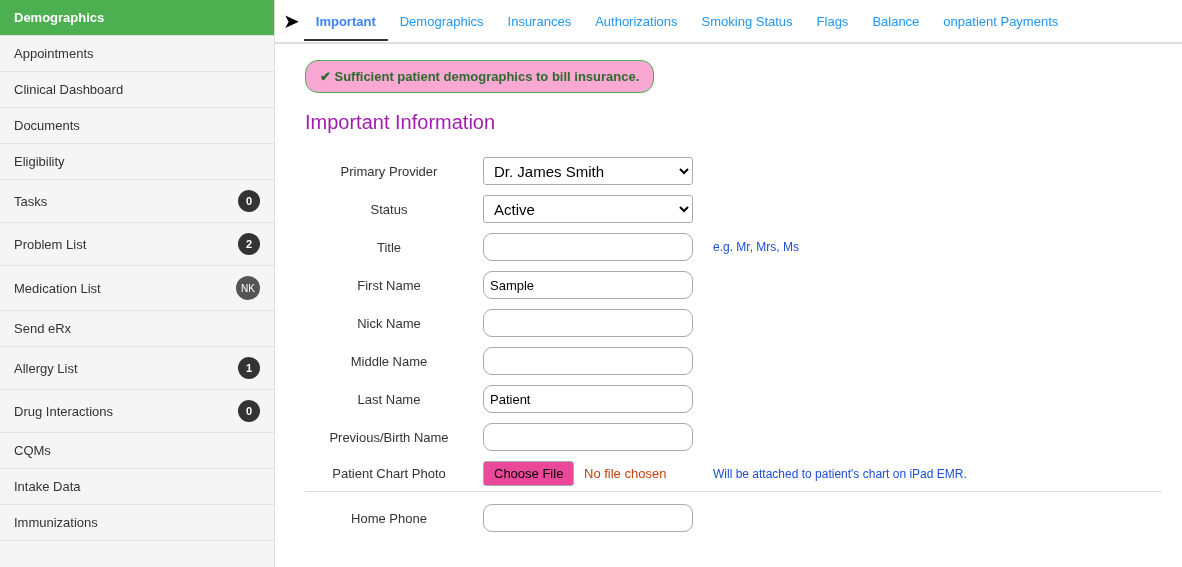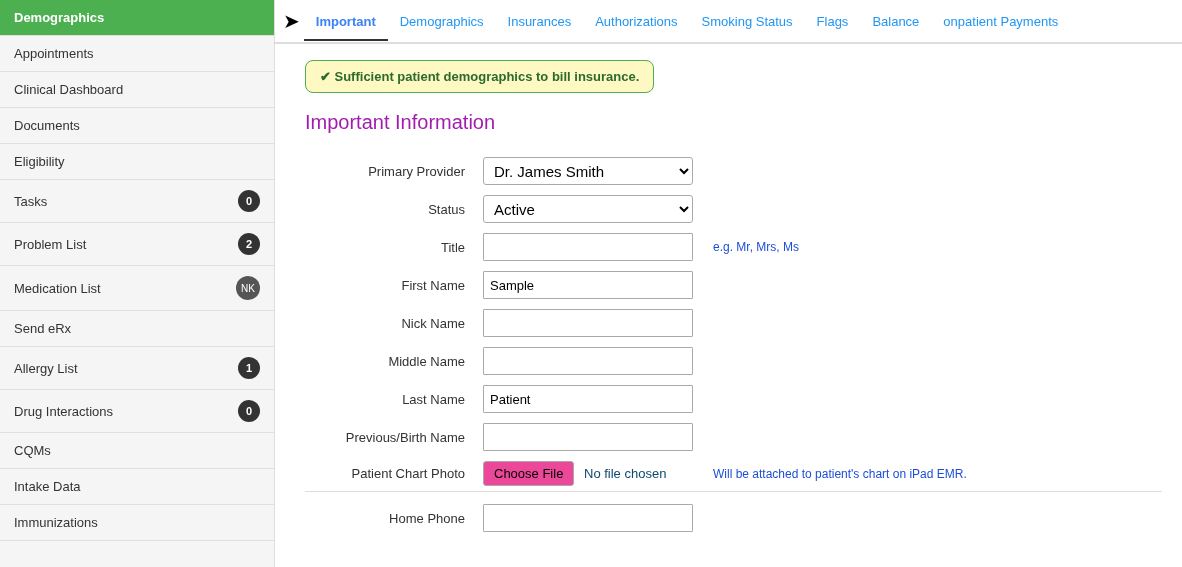--- a/index.html
+++ b/index.html
@@ -93,25 +93,25 @@
 
     
     #content {
       flex: 1;
       overflow-y: auto;
       padding: 16px 20px 16px 30px;
     }
 
     
     .success-banner {
-      background: #fef9c3;
+      background: #f9a8d4;
       border: 1px solid #4caf50;
       color: #2d6a2d;
       padding: 8px 14px;
-      border-radius: 8px;
+      border-radius: 13px;
       margin-bottom: 18px;
       font-weight: bold;
       font-size: 13px;
       display: inline-flex;
       align-items: center;
       gap: 6px;
     }
 
     
     .section-title {
@@ -124,39 +124,39 @@
     
     .form-table {
       width: 100%;
       border-collapse: collapse;
     }
     .form-table tr td {
       padding: 5px 8px;
       vertical-align: middle;
     }
     .form-table td.label-cell {
-      text-align: right;
+      text-align: center;
       color: #333;
       width: 170px;
       font-size: 13px;
       padding-right: 10px;
     }
     .form-table td.input-cell {
       width: 230px;
     }
     .form-table td.hint-cell {
       color: #1d4ed8;
       font-size: 12px;
       padding-left: 8px;
     }
 
     input[type="text"] {
       width: 210px;
       border: 1px solid #aaa;
-      border-radius: 1px;
+      border-radius: 9px;
       padding: 4px 6px;
       font-size: 13px;
       height: 28px;
     }
     select {
       width: 210px;
       border: 1px solid #aaa;
       border-radius: 3px;
       padding: 4px 6px;
       font-size: 15px;
@@ -167,21 +167,21 @@
     .choose-file-btn {
       padding: 4px 10px;
       border: 1px solid #aaa;
       border-radius: 3px;
       background: #ec4899;
       cursor: pointer;
       font-size: 13px;
     }
     .no-file-text {
       margin-left: 6px;
-      color: #0c4a6e;
+      color: #c2410c;
     }
 
     .divider-row td {
       padding-top: 12px !important;
       border-top: 1px solid #ddd;
     }
   </style>
 </head>
 <body>
 

